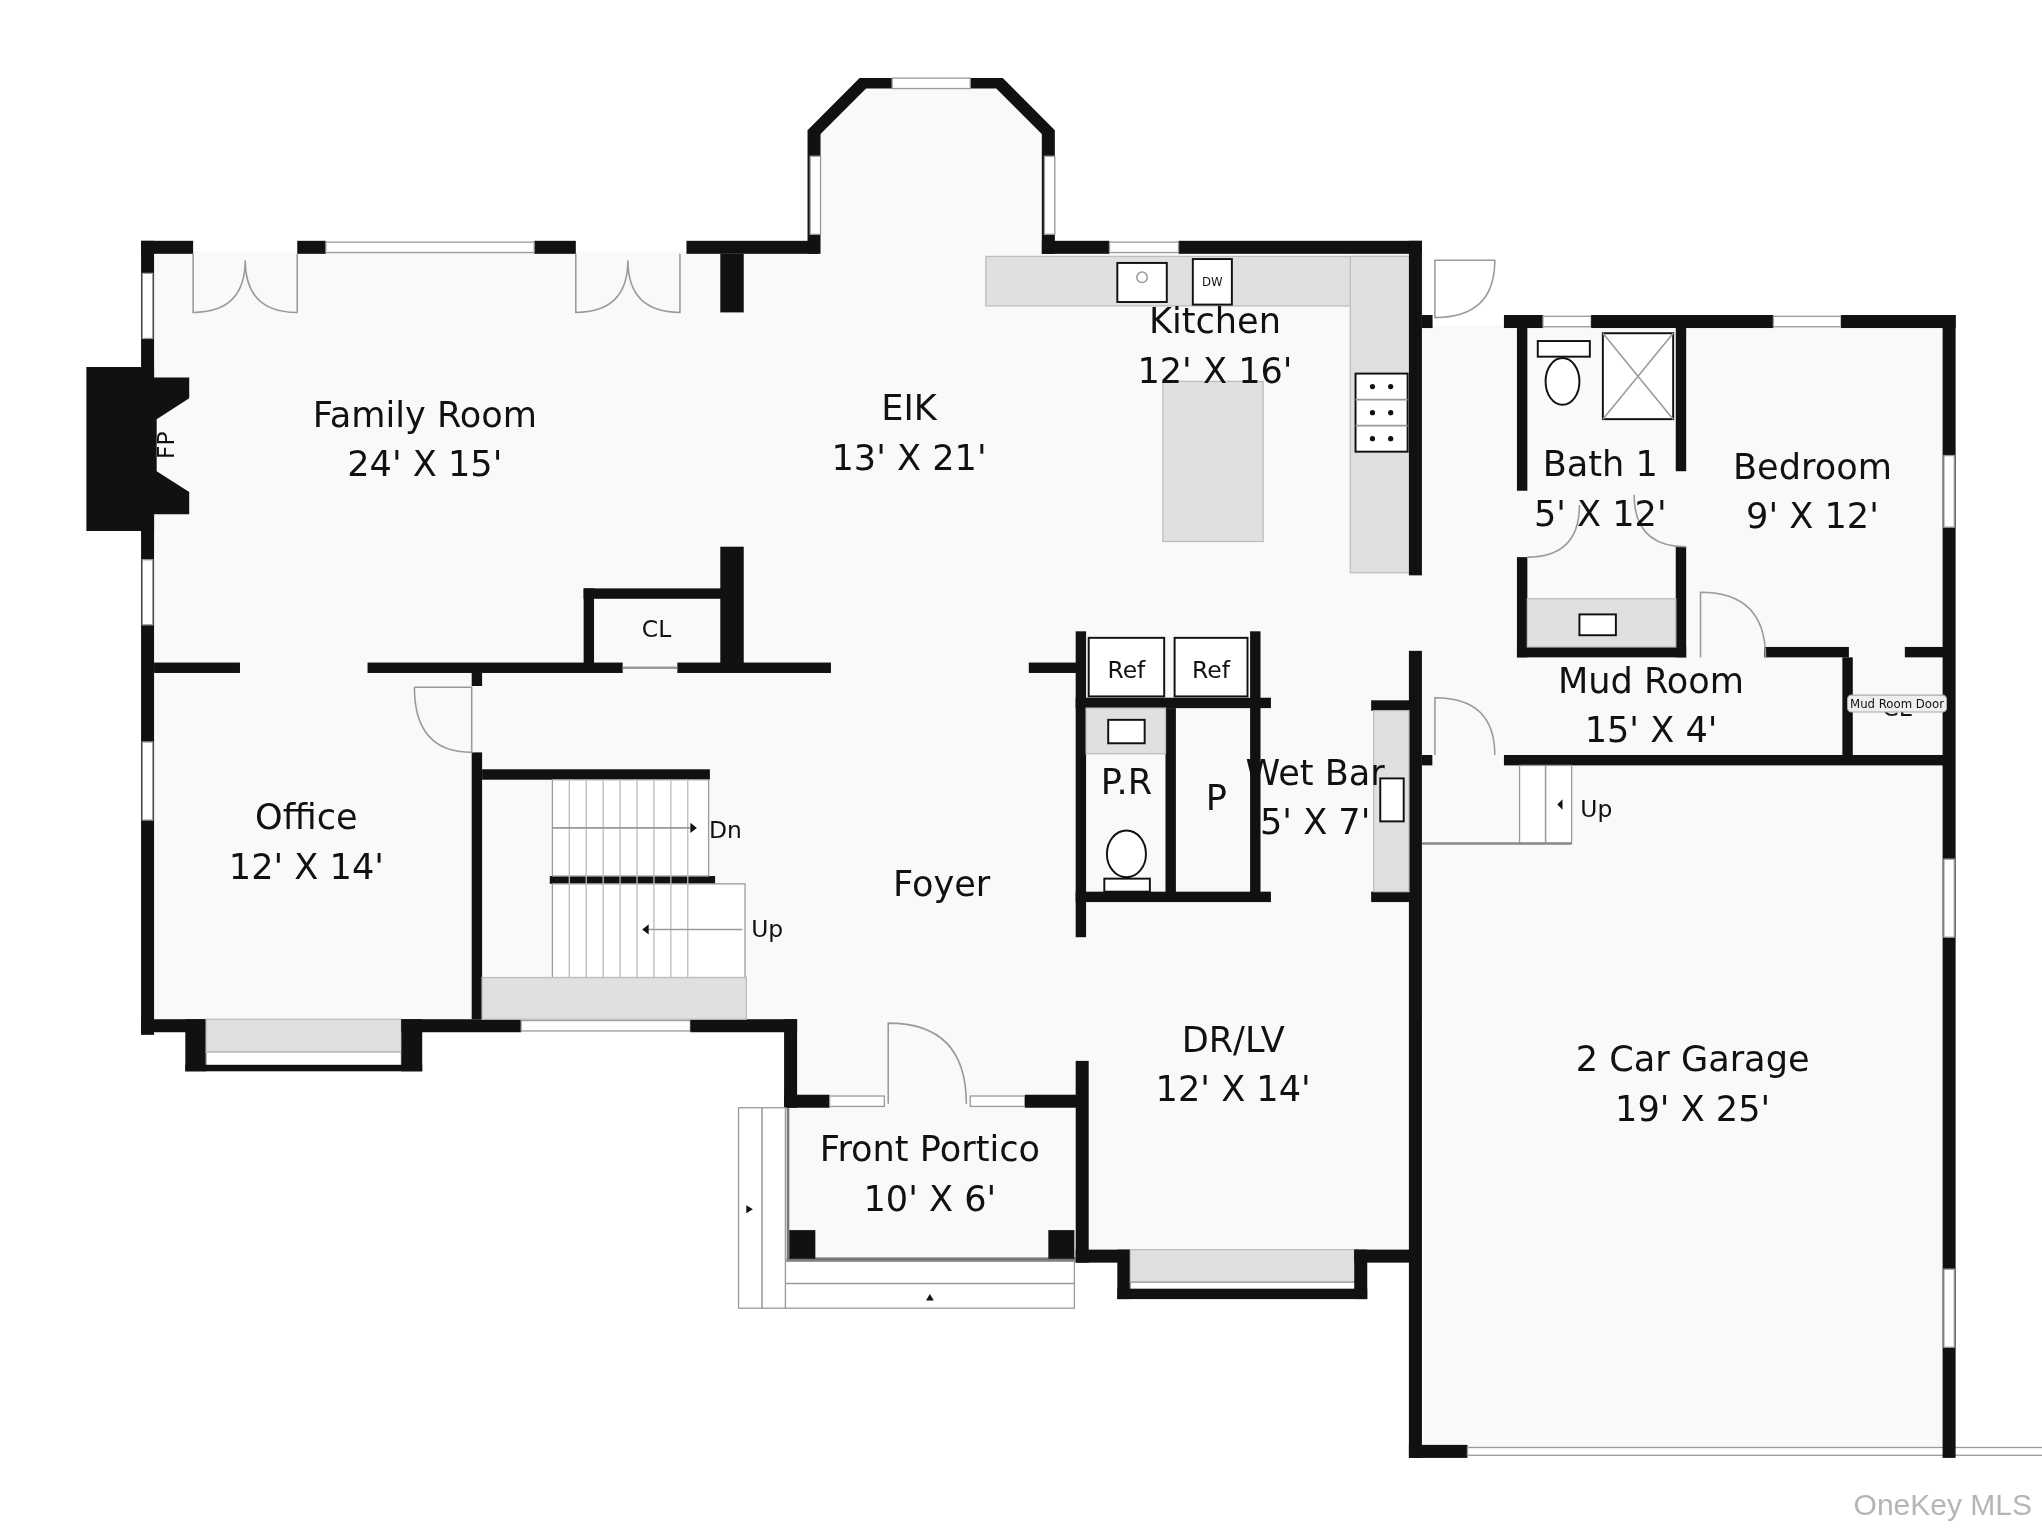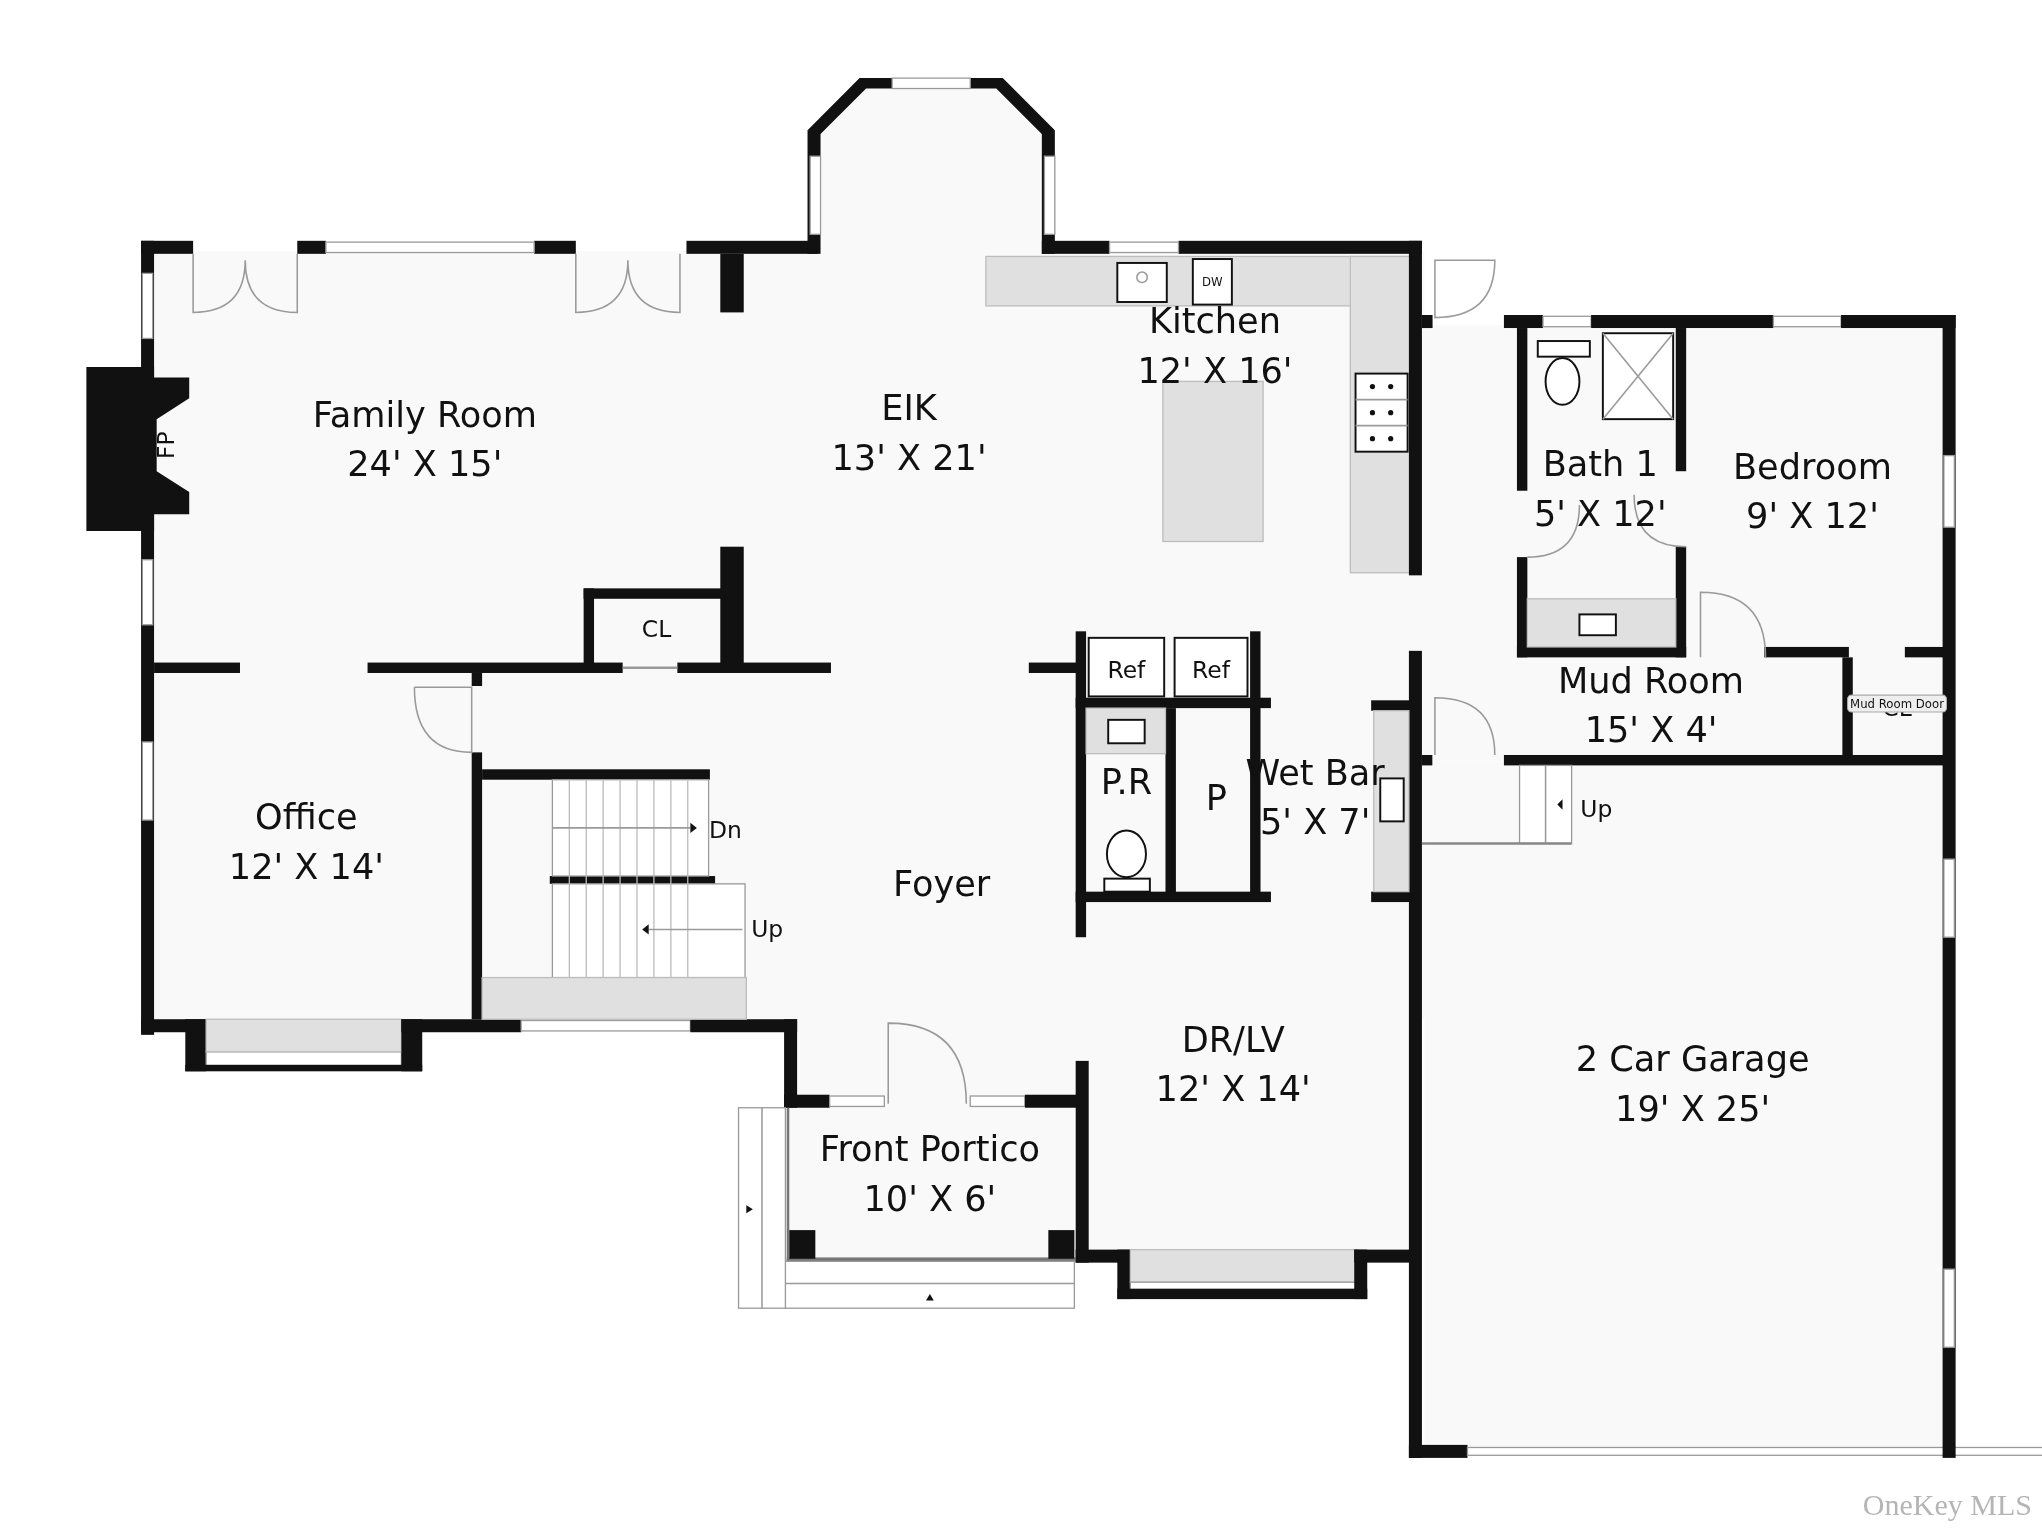--- a/index.html
+++ b/index.html
@@ -9,21 +9,21 @@
   .floor{fill:#f9f9f9;}
   .counter{fill:#e0e0e0;stroke:#bdbdbd;stroke-width:1;}
   .win{fill:#ffffff;stroke:#9a9a9a;stroke-width:1;}
   .thin{fill:none;stroke:#9a9a9a;stroke-width:1.2;}
   .fix{fill:#ffffff;stroke:#111;stroke-width:1.5;}
   .lbl{font-family:"DejaVu Sans",sans-serif;fill:#111;text-anchor:middle;}
   .room-name{font-size:27px;}
   .room-dim{font-size:27px;}
   .small{font-size:18px;}
   .tiny{font-size:9px;}
-  .wm{position:absolute;right:10px;bottom:14px;font-family:Liberation Serif, serif;font-size:30px;color:#b5b5b5;}
+  .wm{position:absolute;right:10px;bottom:14px;font-family:Liberation Sans, sans-serif;font-size:30px;color:#b5b5b5;}
 </style>
 </head>
 <body>
 
 <svg id="plan" viewBox="0 0 1568 1180" xmlns="http://www.w3.org/2000/svg">
 
   <g>
     <rect class="floor" x="118" y="193" width="976" height="590"></rect>
     <polygon class="floor" points="628,100 665,68 765,68 802,100 802,193 628,193"></polygon>
     <rect class="floor" x="1094" y="250" width="405" height="335"></rect>

